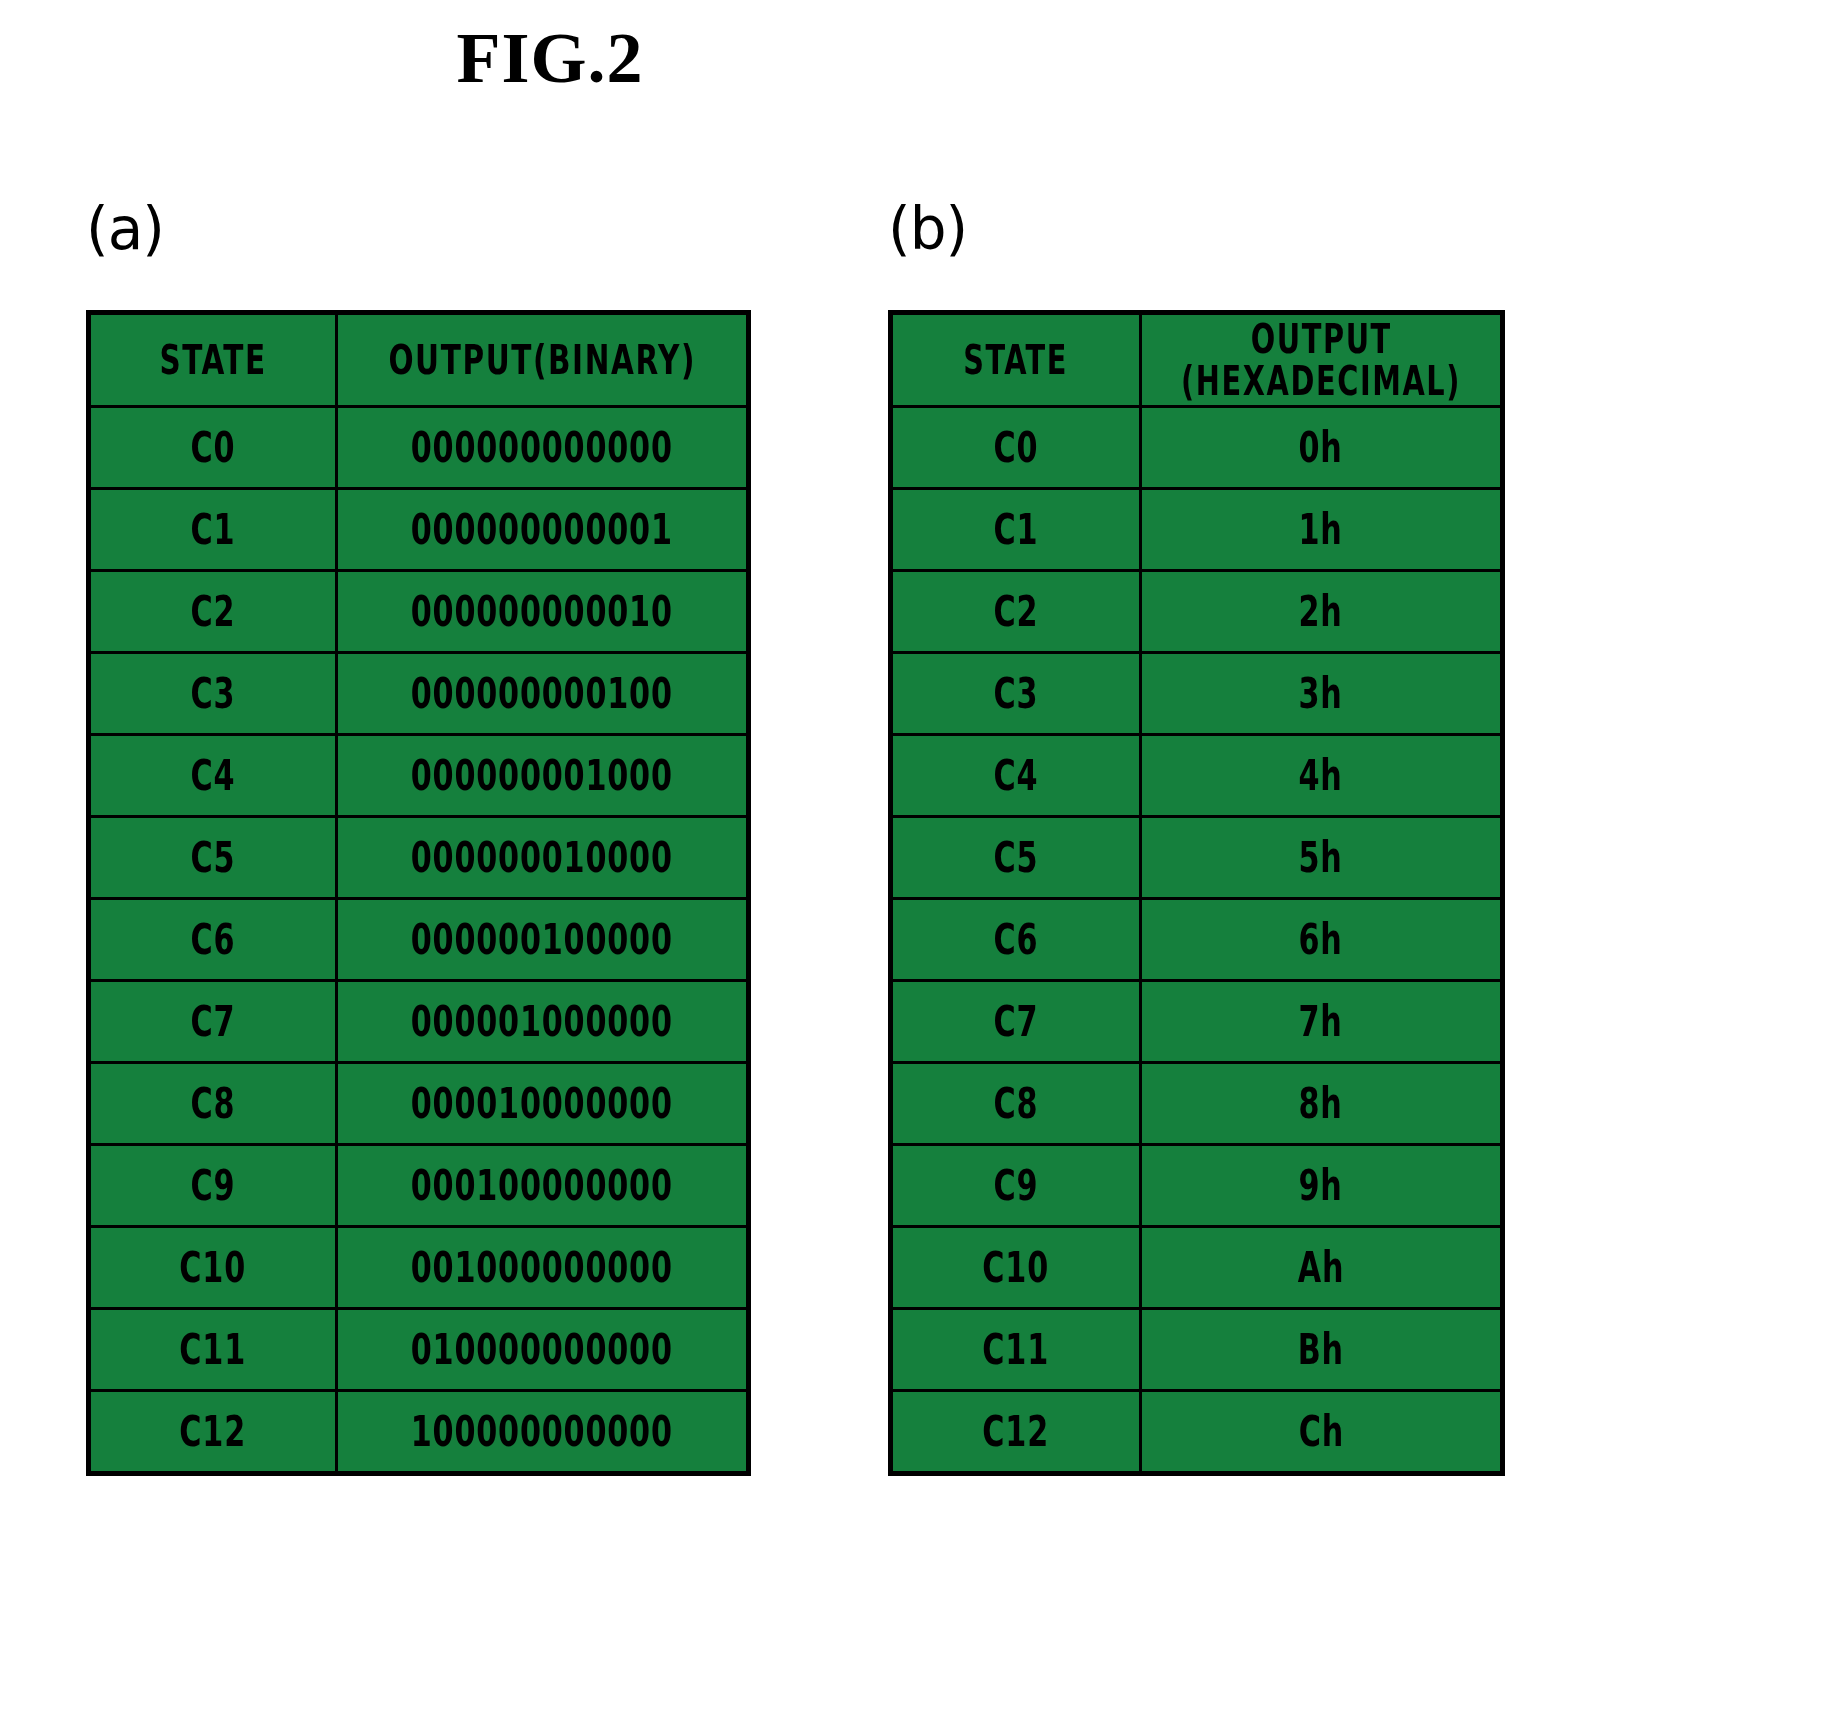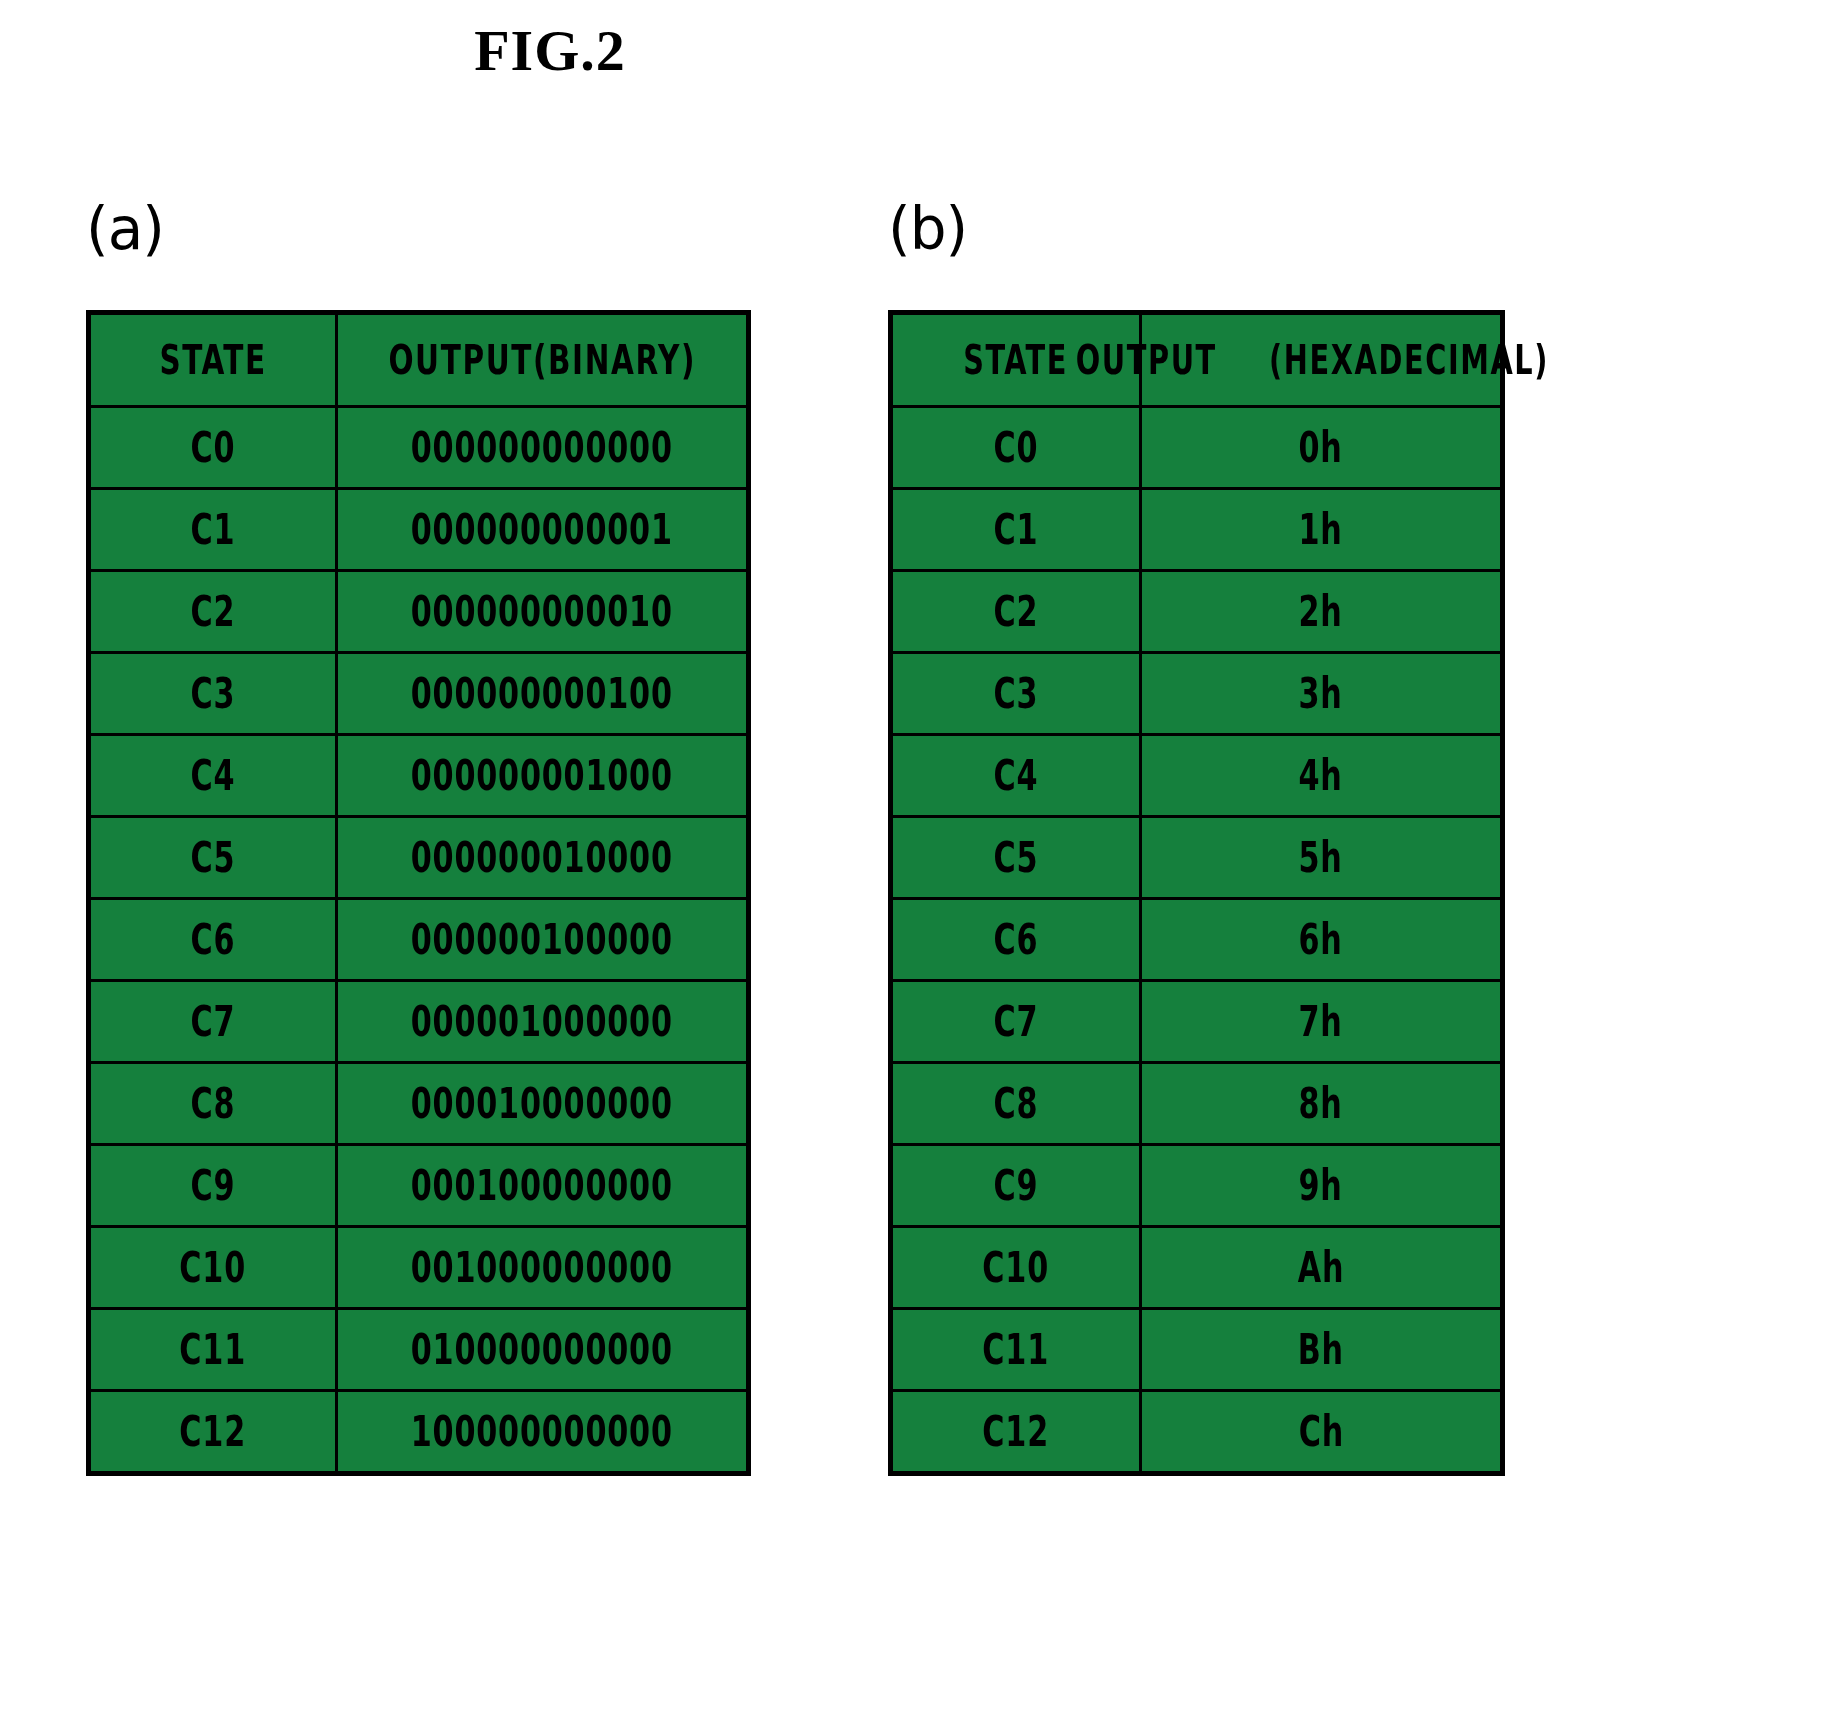--- a/index.html
+++ b/index.html
@@ -18,21 +18,21 @@
 
   
   #figure-title {
     position: absolute;
     top: 22px;
     left: 0;
     width: 1100px;
     text-align: center;
     font-family: "Liberation Serif", "DejaVu Serif", serif;
     font-weight: bold;
-    font-size: 58px;
+    font-size: 72px;
     letter-spacing: 1px;
     line-height: 1;
   }
 
   
   .panel {
     position: absolute;
   }
   #panel-a { left: 86px;  top: 200px; }
   #panel-b { left: 888px; top: 200px; }
@@ -85,21 +85,21 @@
 
   
   #table-b { width: 612px; }
   #table-b col.c-state  { width: 250px; }
   #table-b col.c-output { width: 362px; }
   #table-b th, #table-b td { height: 79px; font-size: 42px; }
   #table-b thead th { height: 90px; font-size: 40px; }
 
   .hdr-stack {
     display: flex;
-    flex-direction: row;
+    flex-direction: column;
     align-items: center;
     justify-content: center;
     line-height: 1.05;
   }
 </style>
 </head>
 <body>
 
 <div id="figure-title">FIG.2</div>
 

